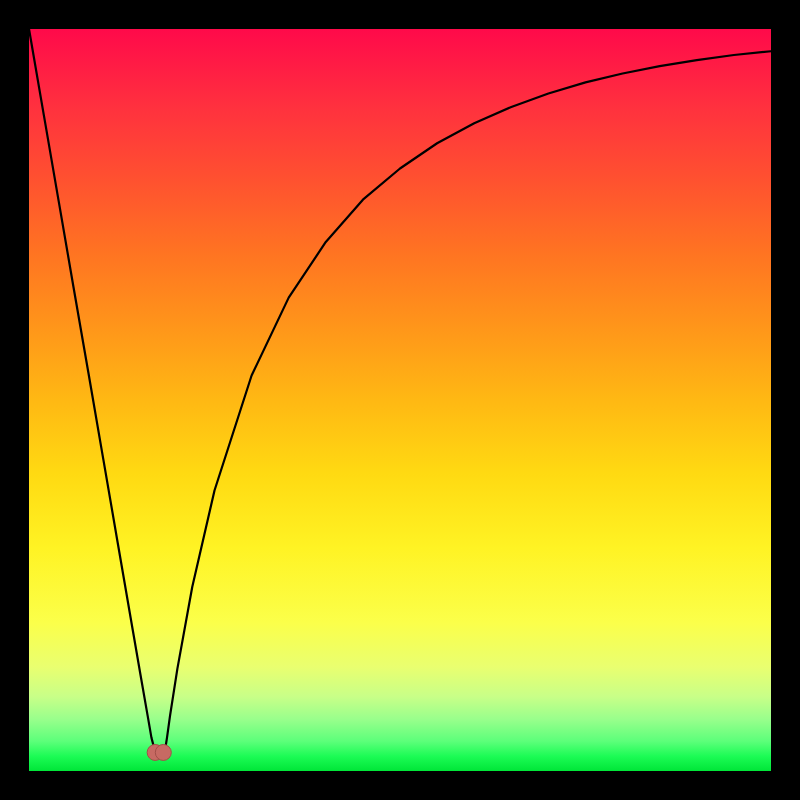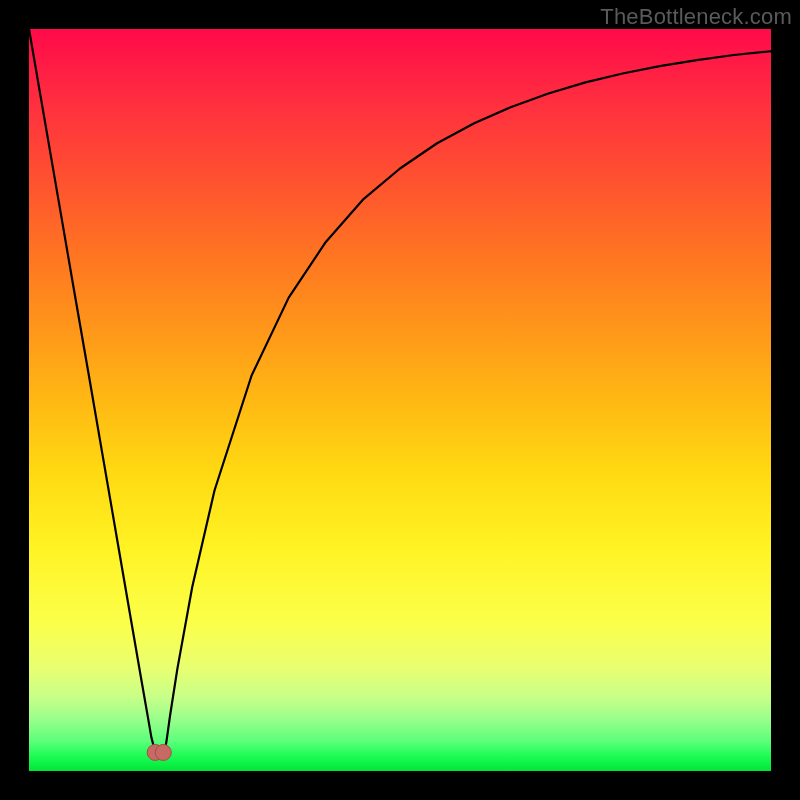--- a/index.html
+++ b/index.html
@@ -67,14 +67,13 @@
   <div class="plot-area"></div>
 
   <svg class="curve" viewBox="0 0 742 742" preserveAspectRatio="none">
     <path id="curve-path" fill="none" stroke-width="2.2" stroke-linecap="round" stroke-linejoin="round" d="M 0.00 0.00 L 14.84 86.07 L 29.68 172.14 L 44.52 258.22 L 59.36 343.55 L 74.20 429.62 L 89.04 515.69 L 103.88 601.76 L 111.30 644.80 L 118.72 687.09 L 122.43 708.61 L 126.14 722.71 L 128.37 726.42 L 132.08 726.42 L 135.79 722.71 L 138.01 708.61 L 140.98 687.09 L 148.40 639.60 L 163.24 557.98 L 185.50 461.52 L 222.60 346.51 L 259.70 268.60 L 296.80 212.95 L 333.90 170.66 L 371.00 139.50 L 408.10 114.27 L 445.20 94.23 L 482.30 77.91 L 519.40 64.55 L 556.50 53.42 L 593.60 44.52 L 630.70 37.10 L 667.80 31.16 L 704.90 25.97 L 742.00 22.26" stroke="#000000"></path>
     <g id="marker-group">
         <circle cx="126.14" cy="723.45" r="8" fill="#c76a63" stroke="#a24f49" stroke-width="1"></circle>
         <circle cx="134.30" cy="723.45" r="8" fill="#c76a63" stroke="#a24f49" stroke-width="1"></circle>
       </g>
   </svg>
 
-  <div class="watermark">TheBottleneck.com</div>
 </div>
 
 </body></html>

